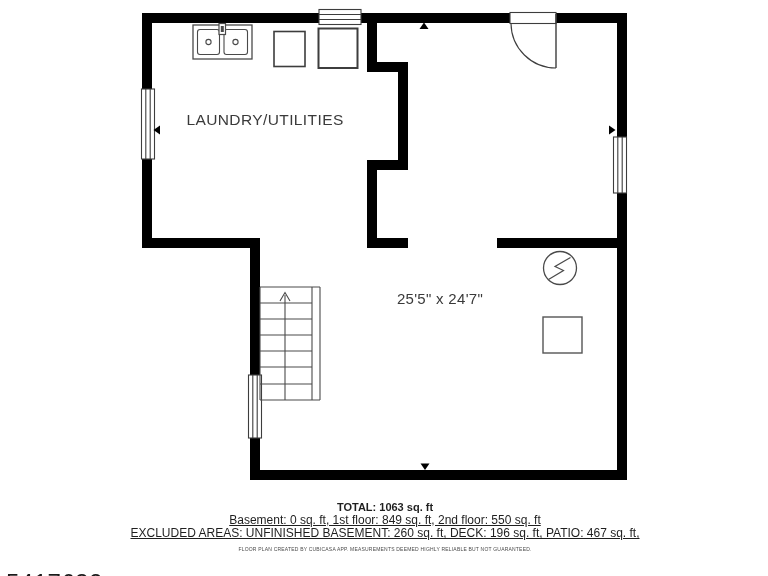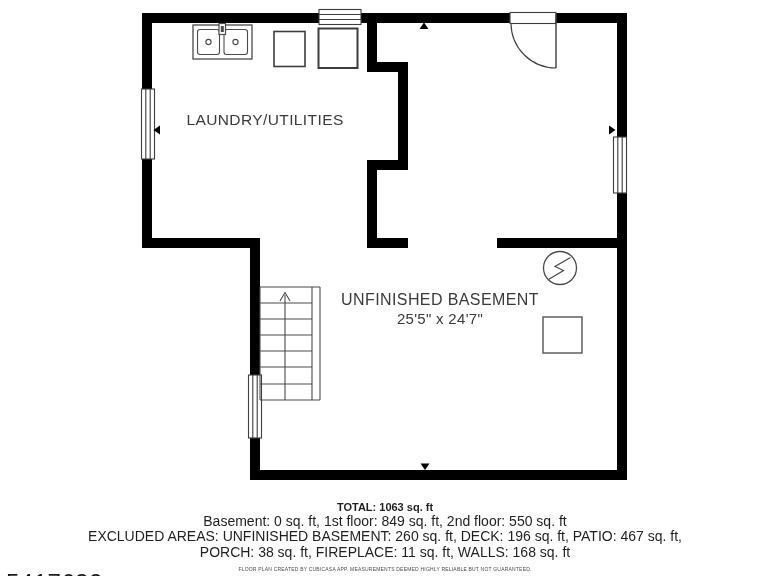--- a/index.html
+++ b/index.html
@@ -12,21 +12,21 @@
     position:absolute;text-align:center;color:#3a3a3a;
     letter-spacing:.4px;line-height:1.25;
   }
   .laundry-label{left:172px;top:110px;width:186px;font-size:15.5px;}
   .basement-label{left:340px;top:290px;width:200px;font-size:16px;}
   .basement-dims{font-size:15px;letter-spacing:.3px;}
   .footer{
     position:absolute;left:64px;top:501px;width:642px;text-align:center;color:#1f1f1f;
   }
   .footer-total{font-size:11px;font-weight:bold;line-height:1.15;}
-  .footer-line{font-size:14px;line-height:1.12;}
+  .footer-line{font-size:12px;line-height:1.12;text-decoration:underline;}
   .footer-disclaimer{font-size:5px;color:#4a4a4a;margin-top:5px;letter-spacing:.2px;}
   .listing-id{
     position:absolute;left:6px;top:525px;font-size:24px;color:#1a1a1a;letter-spacing:.5px;margin-top:44px;
   }
 </style>
 </head>
 <body>
 
 <div class="canvas">
 
@@ -113,26 +113,24 @@
       <polygon points="424,22.5 419.5,29 428.5,29"></polygon>
       <polygon points="425,470 420.5,463.5 429.5,463.5"></polygon>
       <polygon points="153.5,130 160,125.5 160,134.5"></polygon>
       <polygon points="615.5,130 609,125.5 609,134.5"></polygon>
     </g>
   </svg>
 
   <div class="room-label laundry-label">LAUNDRY/UTILITIES</div>
 
   <div class="room-label basement-label">
-    <div>UNFINISHED BASEMENT</div>
     <div class="basement-dims">25'5" x 24'7"</div>
   </div>
 
   <div class="footer">
     <div class="footer-total">TOTAL: 1063 sq. ft</div>
     <div class="footer-line">Basement: 0 sq. ft, 1st floor: 849 sq. ft, 2nd floor: 550 sq. ft</div>
     <div class="footer-line">EXCLUDED AREAS: UNFINISHED BASEMENT: 260 sq. ft, DECK: 196 sq. ft, PATIO: 467 sq. ft,</div>
-    <div class="footer-line">PORCH: 38 sq. ft, FIREPLACE: 11 sq. ft, WALLS: 168 sq. ft</div>
     <div class="footer-disclaimer">FLOOR PLAN CREATED BY CUBICASA APP. MEASUREMENTS DEEMED HIGHLY RELIABLE BUT NOT GUARANTEED.</div>
   </div>
 
   <div class="listing-id">5417632</div>
 </div>
 
 </body></html>

